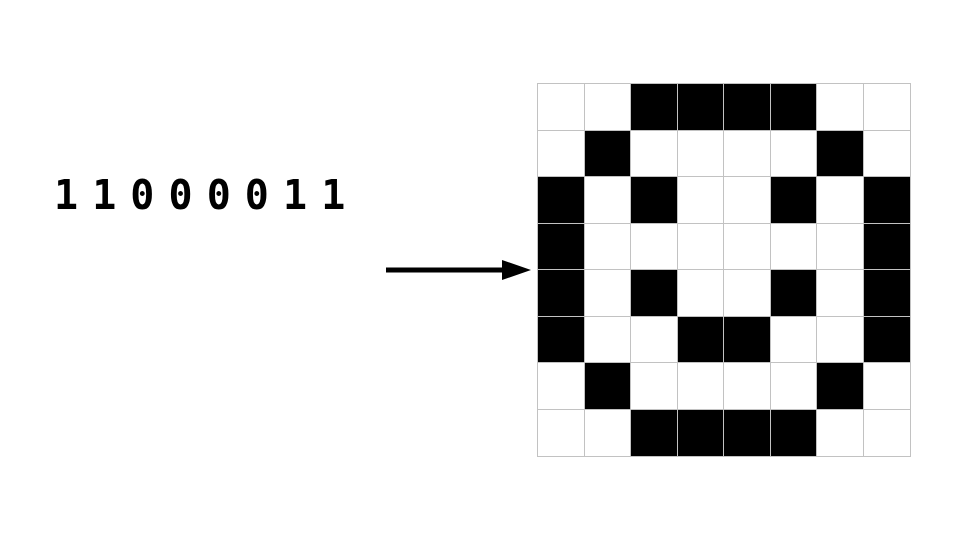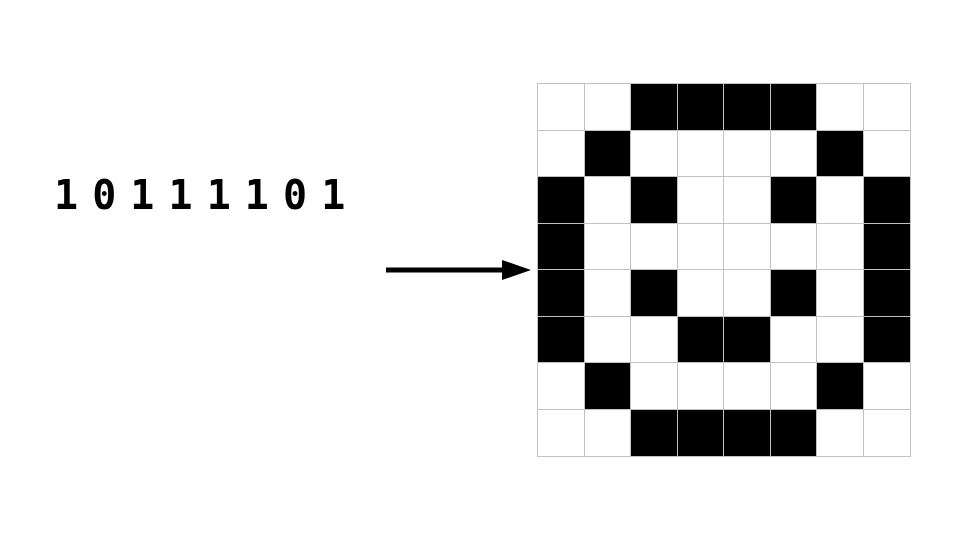--- a/index.html
+++ b/index.html
@@ -50,21 +50,21 @@
   }
   .cell:nth-child(8n) { border-right: none; }
   .cell:nth-child(n+57) { border-bottom: none; }
 </style>
 </head>
 <body>
 
 <div class="stage">
 
   <div class="binary" style="color: rgb(0, 0, 0);">
-    <div class="binary-row">1 0 1 1 1 1 0 1</div>
+    <div class="binary-row">1 1 0 0 0 0 1 1</div>
     
     
     
     
     
   </div>
 
   <svg class="arrow-svg" width="150" height="26" viewBox="0 0 150 26">
     <line x1="3" y1="13" x2="126" y2="13" stroke="#000000" stroke-width="5"></line>
     <polygon points="119,3 148,13 119,23" fill="#000000"></polygon>

